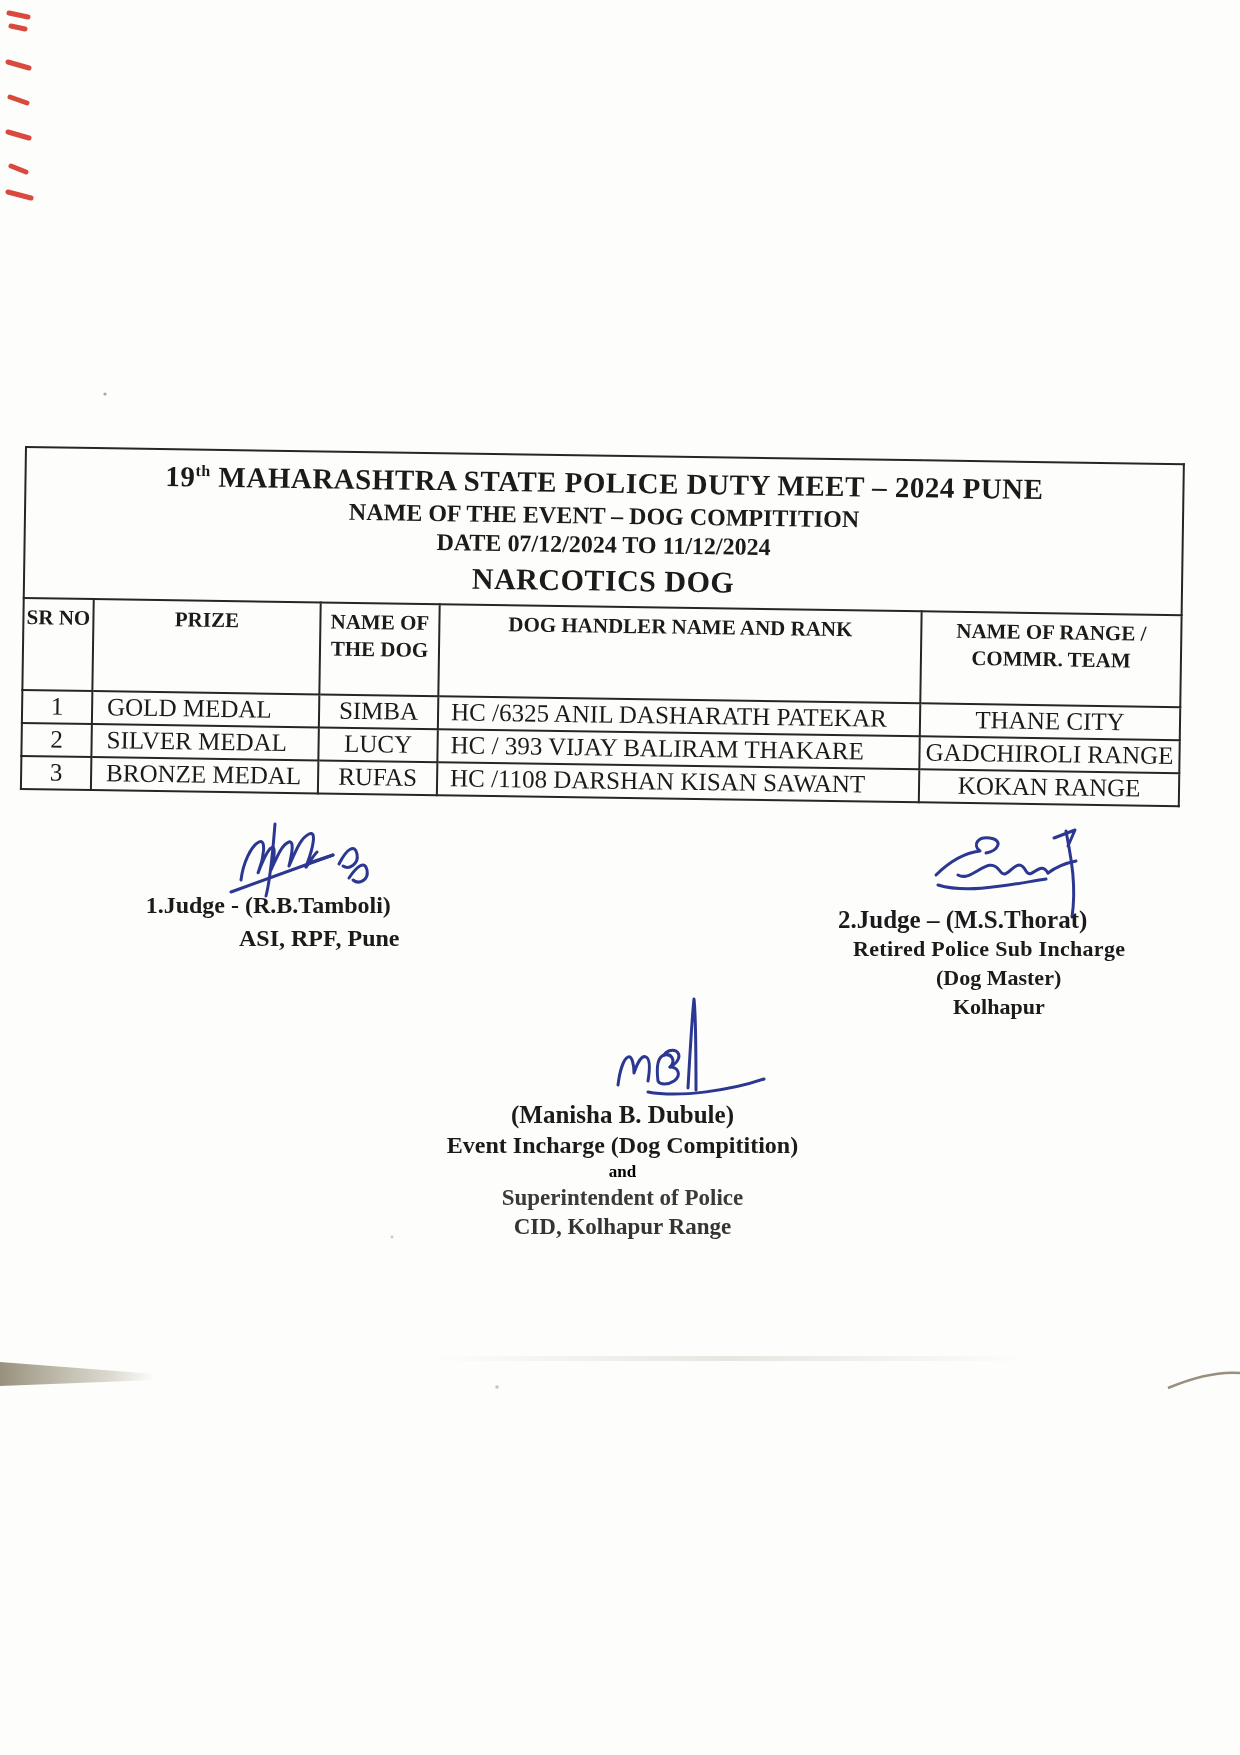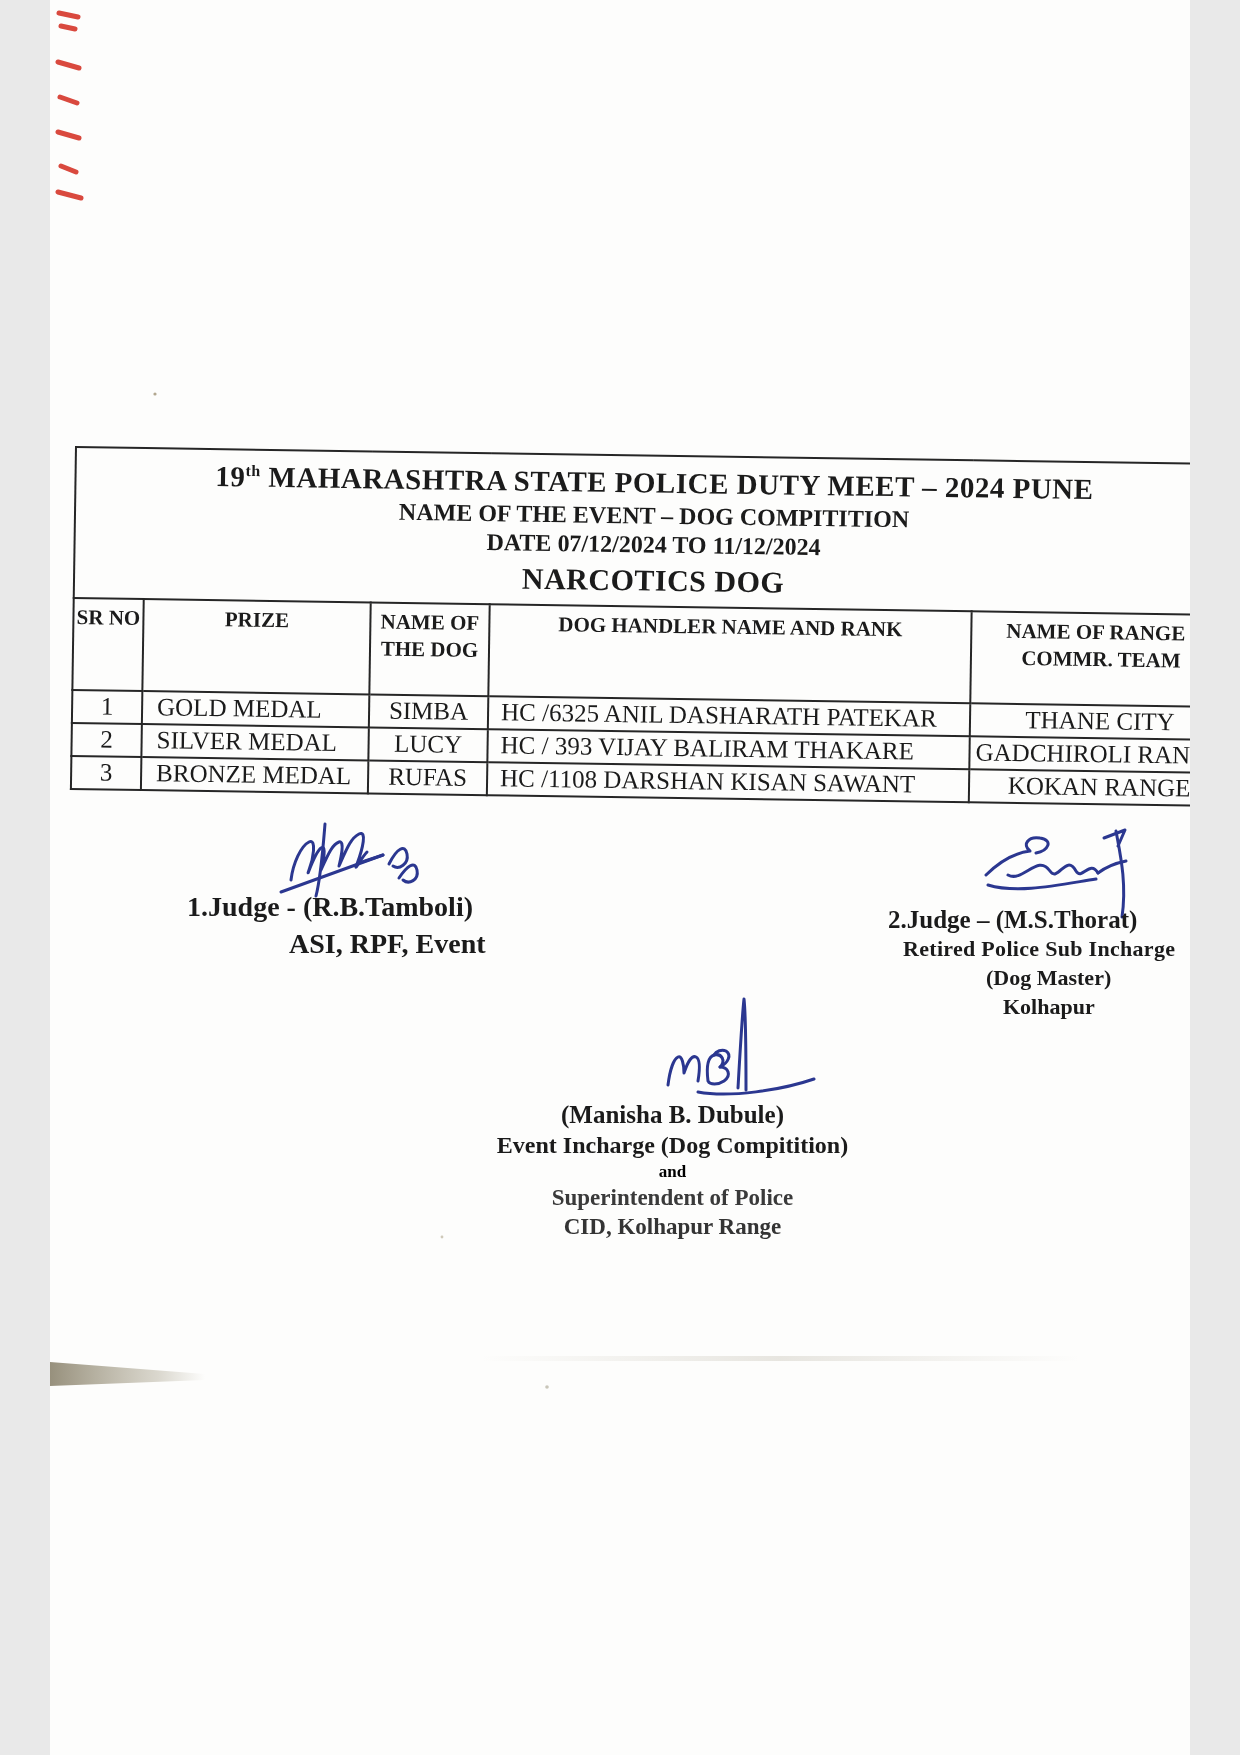--- a/index.html
+++ b/index.html
@@ -1,18 +1,18 @@
 <!DOCTYPE html>
 <html><head>
 <meta charset="utf-8">
 <style>
   html,body{margin:0;padding:0;background:#e9e9e9;}
   .page{
     position:relative;
-    width:1140px;height:1755px;
+    width:1240px;height:1755px;
     background:#fdfdfc;
     overflow:hidden;
     font-family:"Liberation Serif","DejaVu Serif",serif;
     color:#1b1b1b;
     margin:0 auto;
   }
   
   .table-wrap{
     position:absolute;left:25px;top:446px;width:1158px;
     transform:rotate(0.85deg);transform-origin:0 0;
@@ -39,21 +39,21 @@
   th.h-handler{font-size:23px;}
   th.h-range{vertical-align:middle;font-size:22px;padding:0 14px;}
   tr.data-row{height:33px;}
   tr.data-row td{font-size:25px;line-height:1.05;padding:1px 2px;}
   td.c-sr{text-align:center;}
   td.c-prize{text-align:left;padding-left:14px !important;}
   td.c-dog{text-align:center;}
   td.c-handler{text-align:left;padding-left:12px !important;white-space:nowrap;}
   td.c-range{text-align:center;}
   
-  .judge1{position:absolute;left:137px;top:893px;font-weight:bold;font-size:28px;line-height:1.0;}
+  .judge1{position:absolute;left:137px;top:893px;font-weight:bold;font-size:24px;line-height:1.0;text-align:center;}
   .judge1 .l2{margin-left:102px;margin-top:9px;}
   .judge2-l1{position:absolute;left:838px;top:906px;font-weight:bold;font-size:25px;text-align:center;}
   .judge2-l2{position:absolute;left:853px;top:936px;font-weight:bold;font-size:22px;letter-spacing:.3px;}
   .judge2-l3{position:absolute;left:936px;top:965px;font-weight:bold;font-size:22px;}
   .judge2-l4{position:absolute;left:953px;top:994px;font-weight:bold;font-size:22px;}
   .incharge{
     position:absolute;left:380px;top:1098px;width:485px;
     text-align:center;font-weight:bold;
   }
   .incharge div{margin:3px 0;}
@@ -142,21 +142,21 @@
       <path d="M28,72 C30,55 38,38 46,34 C54,30 50,52 46,62 C42,74 52,44 58,40 C64,36 60,55 58,62 C66,44 70,36 76,34 C82,32 78,50 76,58 C84,40 88,30 96,26 C104,22 100,40 94,56 C90,66 98,50 104,44"></path>
       <path d="M62,16 C60,40 58,68 53,88"></path>
       <path d="M18,84 L120,47"></path>
       <path d="M120,47 L99,54"></path>
       <path d="M126,56 C134,40 142,36 144,46 C146,56 136,62 130,58"></path>
       <path d="M136,70 C144,58 152,52 154,62 C156,72 146,77 140,72"></path>
     </g>
   </svg>
   <div class="judge1">
     <div class="l1">1.Judge - (R.B.Tamboli)</div>
-    <div class="l2">ASI, RPF, Event</div>
+    <div class="l2">ASI, RPF, Pune</div>
   </div>
 
   <svg class="sig" style="left:928px;top:823px;" width="168" height="98" viewBox="0 0 168 98">
     <g stroke-width="3">
       <path d="M8,52 C20,40 36,30 52,28 C44,22 50,13 62,15 C76,17 70,28 58,30"></path>
       <path d="M30,52 C45,60 60,30 72,48 C80,60 88,30 98,48 C104,58 112,36 120,50"></path>
       <path d="M10,62 C40,71 80,62 118,56"></path>
       <path d="M120,50 C128,44 138,40 148,38"></path>
       <path d="M138,8 C142,30 149,60 144,94"></path>
       <path d="M126,15 L147,7 L140,23"></path>

